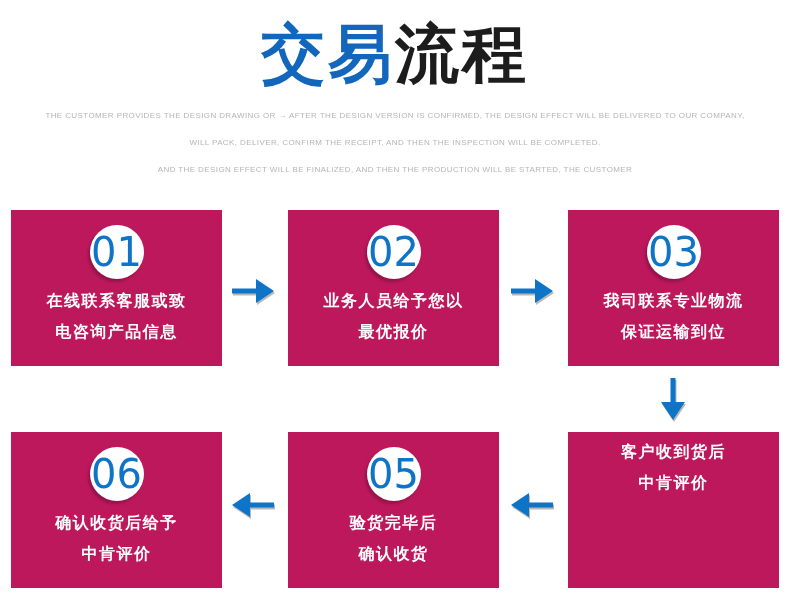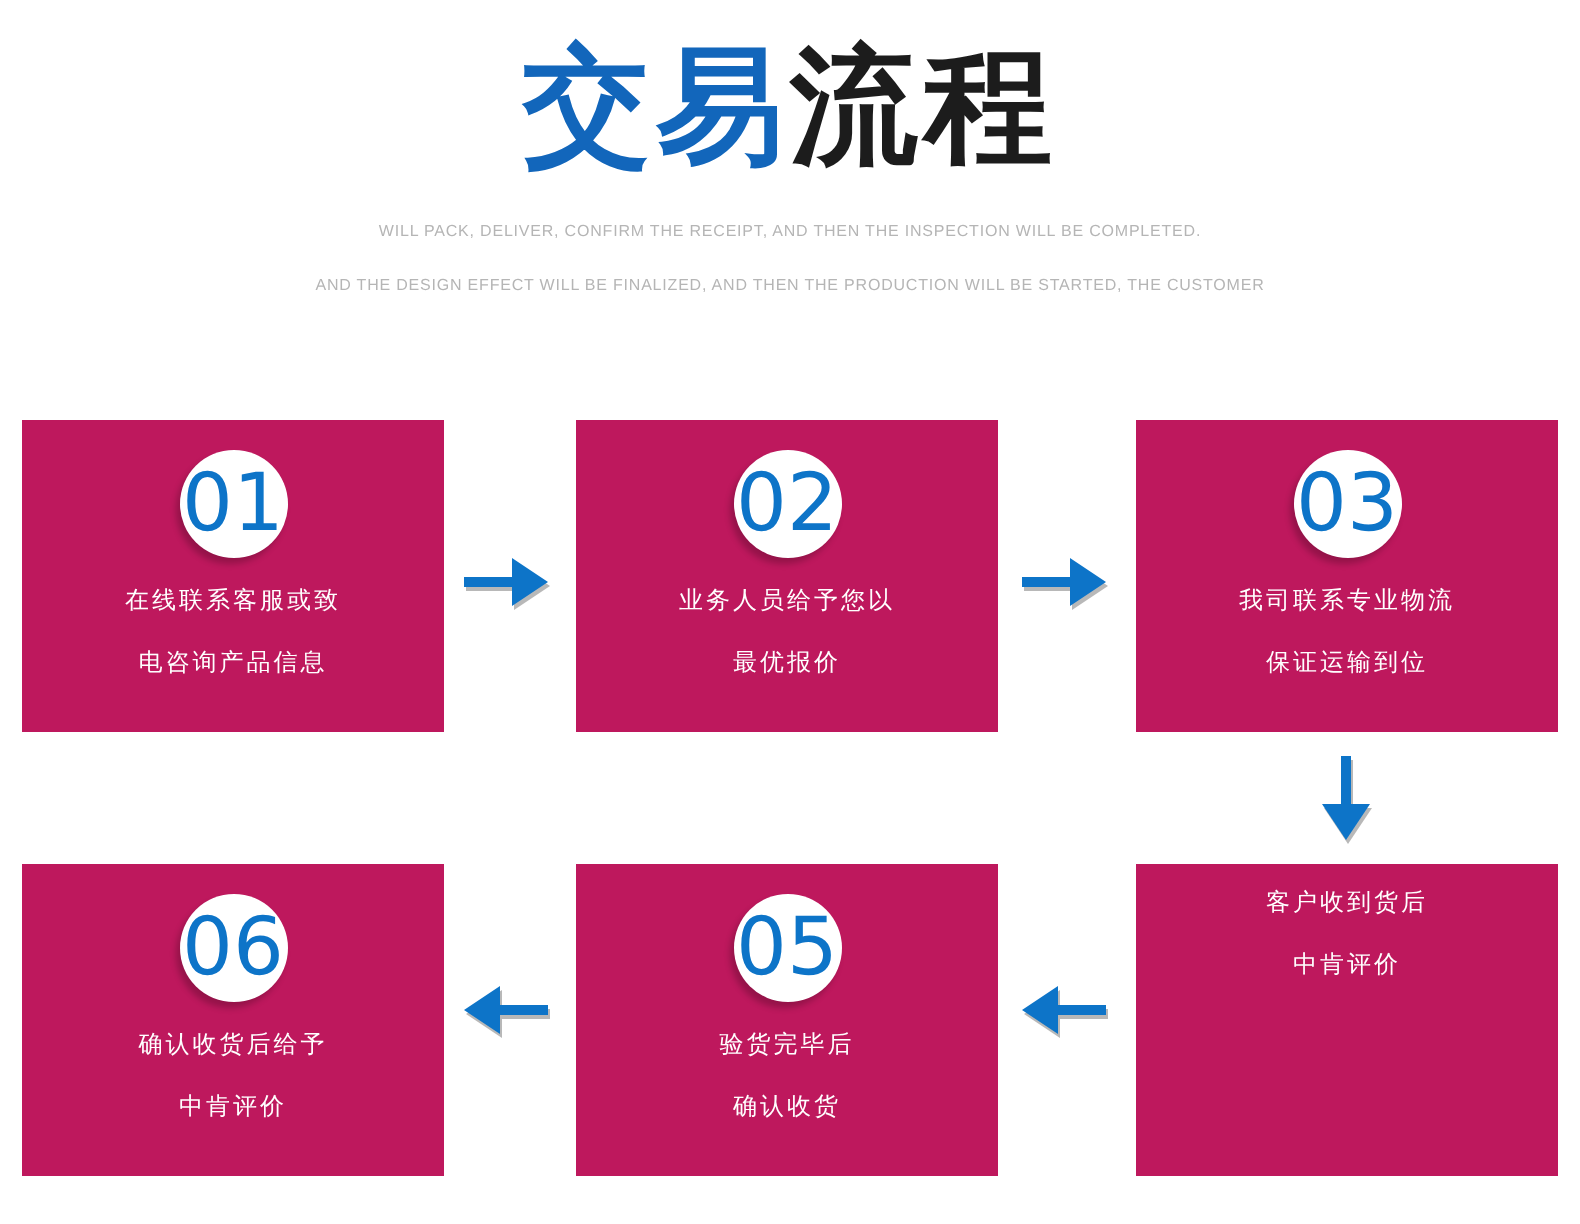--- a/index.html
+++ b/index.html
@@ -27,41 +27,42 @@
   .pos-4{left:568px;top:432px;}
   .pos-5{left:288px;top:432px;}
   .pos-6{left:11px;top:432px;}
 
   .badge{width:54px;height:54px;border-radius:50%;background:#ffffff;
          margin:15px auto 6px auto;display:flex;align-items:center;justify-content:center;
          box-shadow:-2px 3px 3px rgba(0,0,0,0.22);}
   .badge span{color:#0d74c8;font-size:40px;line-height:1;
               font-family:"DejaVu Sans","Liberation Sans",sans-serif;}
 
-  .step-text{font-size:12px;font-weight:normal;line-height:31px;letter-spacing:1.5px;margin-top:4px;}
+  .step-text{font-size:16px;font-weight:bold;line-height:31px;letter-spacing:1.5px;margin-top:4px;}
   .step-text div{white-space:nowrap;}
 
   
   .arrow{position:absolute;filter:drop-shadow(1px 2px 0 rgba(0,0,0,0.28));line-height:0;}
   .arrow svg{display:block;}
   .arrow .fill{fill:#0d74c8;}
   .a-r1{left:231px;top:272px;}
   .a-r2{left:510px;top:272px;}
   .a-d1{left:654px;top:377px;}
   .a-l1{left:510px;top:486px;}
   .a-l2{left:231px;top:486px;}
 </style>
 </head>
 <body>
 
 <div class="canvas">
 
   <h1 class="title"><span class="t-blue">交易</span><span class="t-dark">流程</span></h1>
 
   <div class="subtitle">
+    <p>THE CUSTOMER PROVIDES THE DESIGN DRAWING OR → AFTER THE DESIGN VERSION IS CONFIRMED, THE DESIGN EFFECT WILL BE DELIVERED TO OUR COMPANY,</p>
     <p>WILL PACK, DELIVER, CONFIRM THE RECEIPT, AND THEN THE INSPECTION WILL BE COMPLETED.</p>
     <p>AND THE DESIGN EFFECT WILL BE FINALIZED, AND THEN THE PRODUCTION WILL BE STARTED, THE CUSTOMER</p>
   </div>
 
   <div class="step-box pos-1">
     <div class="badge">
       <span>01</span>
     </div>
     <div class="step-text">
       <div>在线联系客服或致</div>

